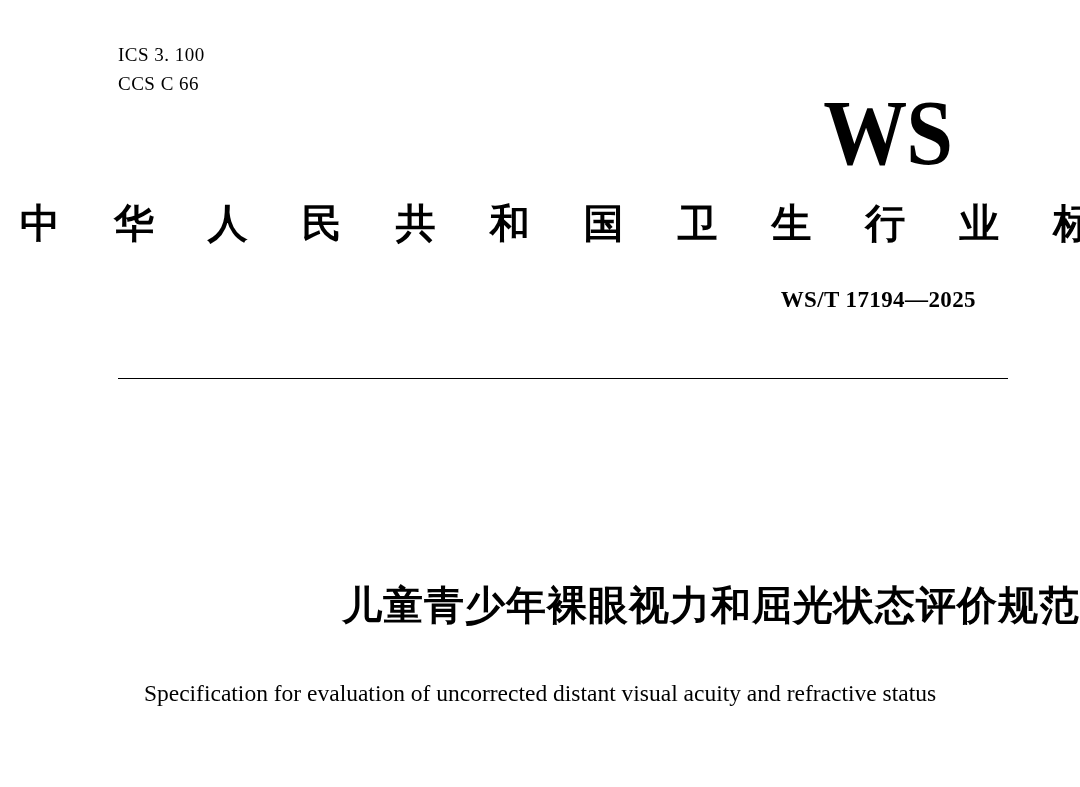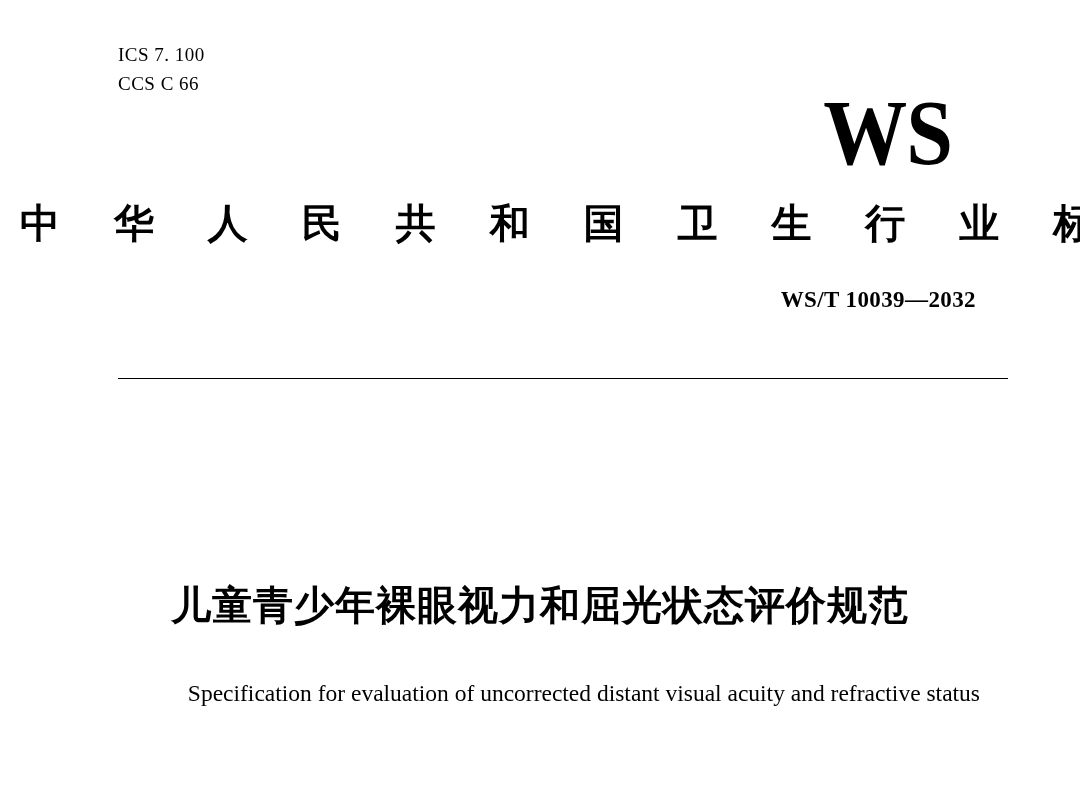--- a/index.html
+++ b/index.html
@@ -89,60 +89,60 @@
     height: 0;
     border-top: 1.4px solid #000;
   }
 
   
   .doc-title-cn {
     position: absolute;
     left: 0;
     right: 0;
     top: 578px;
-    text-align: center;
+    text-align: right;
     font-family: "DejaVu Sans", sans-serif;
     font-weight: 700;
     font-size: 40px;
     line-height: 54px;
     letter-spacing: 1px;
     white-space: nowrap;
   }
 
   
   .doc-title-en {
     position: absolute;
     left: 100px;
     width: 880px;
     top: 674px;
-    text-align: right;
+    text-align: center;
     font-family: "Liberation Serif", serif;
     font-size: 23.5px;
     line-height: 38px;
   }
   .doc-title-en .en-line {
     display: block;
     white-space: nowrap;
   }
 </style>
 </head>
 <body>
 
 <div class="page">
 
   <div class="codes">
-    <span class="code-line">ICS  7. 100</span>
+    <span class="code-line">ICS  3. 100</span>
     <span class="code-line">CCS  C  66</span>
   </div>
 
   <div class="ws-mark">WS</div>
 
   <div class="org-title">中 华 人 民 共 和 国 卫 生 行 业 标 准</div>
 
-  <div class="std-number">WS/T 10039—2032</div>
+  <div class="std-number">WS/T 17194—2025</div>
 
   <div class="rule"></div>
 
   <div class="doc-title-cn">儿童青少年裸眼视力和屈光状态评价规范</div>
 
   <div class="doc-title-en">
     <span class="en-line">Specification for evaluation of uncorrected distant visual acuity and refractive status</span>
   </div>
 
 </div>

